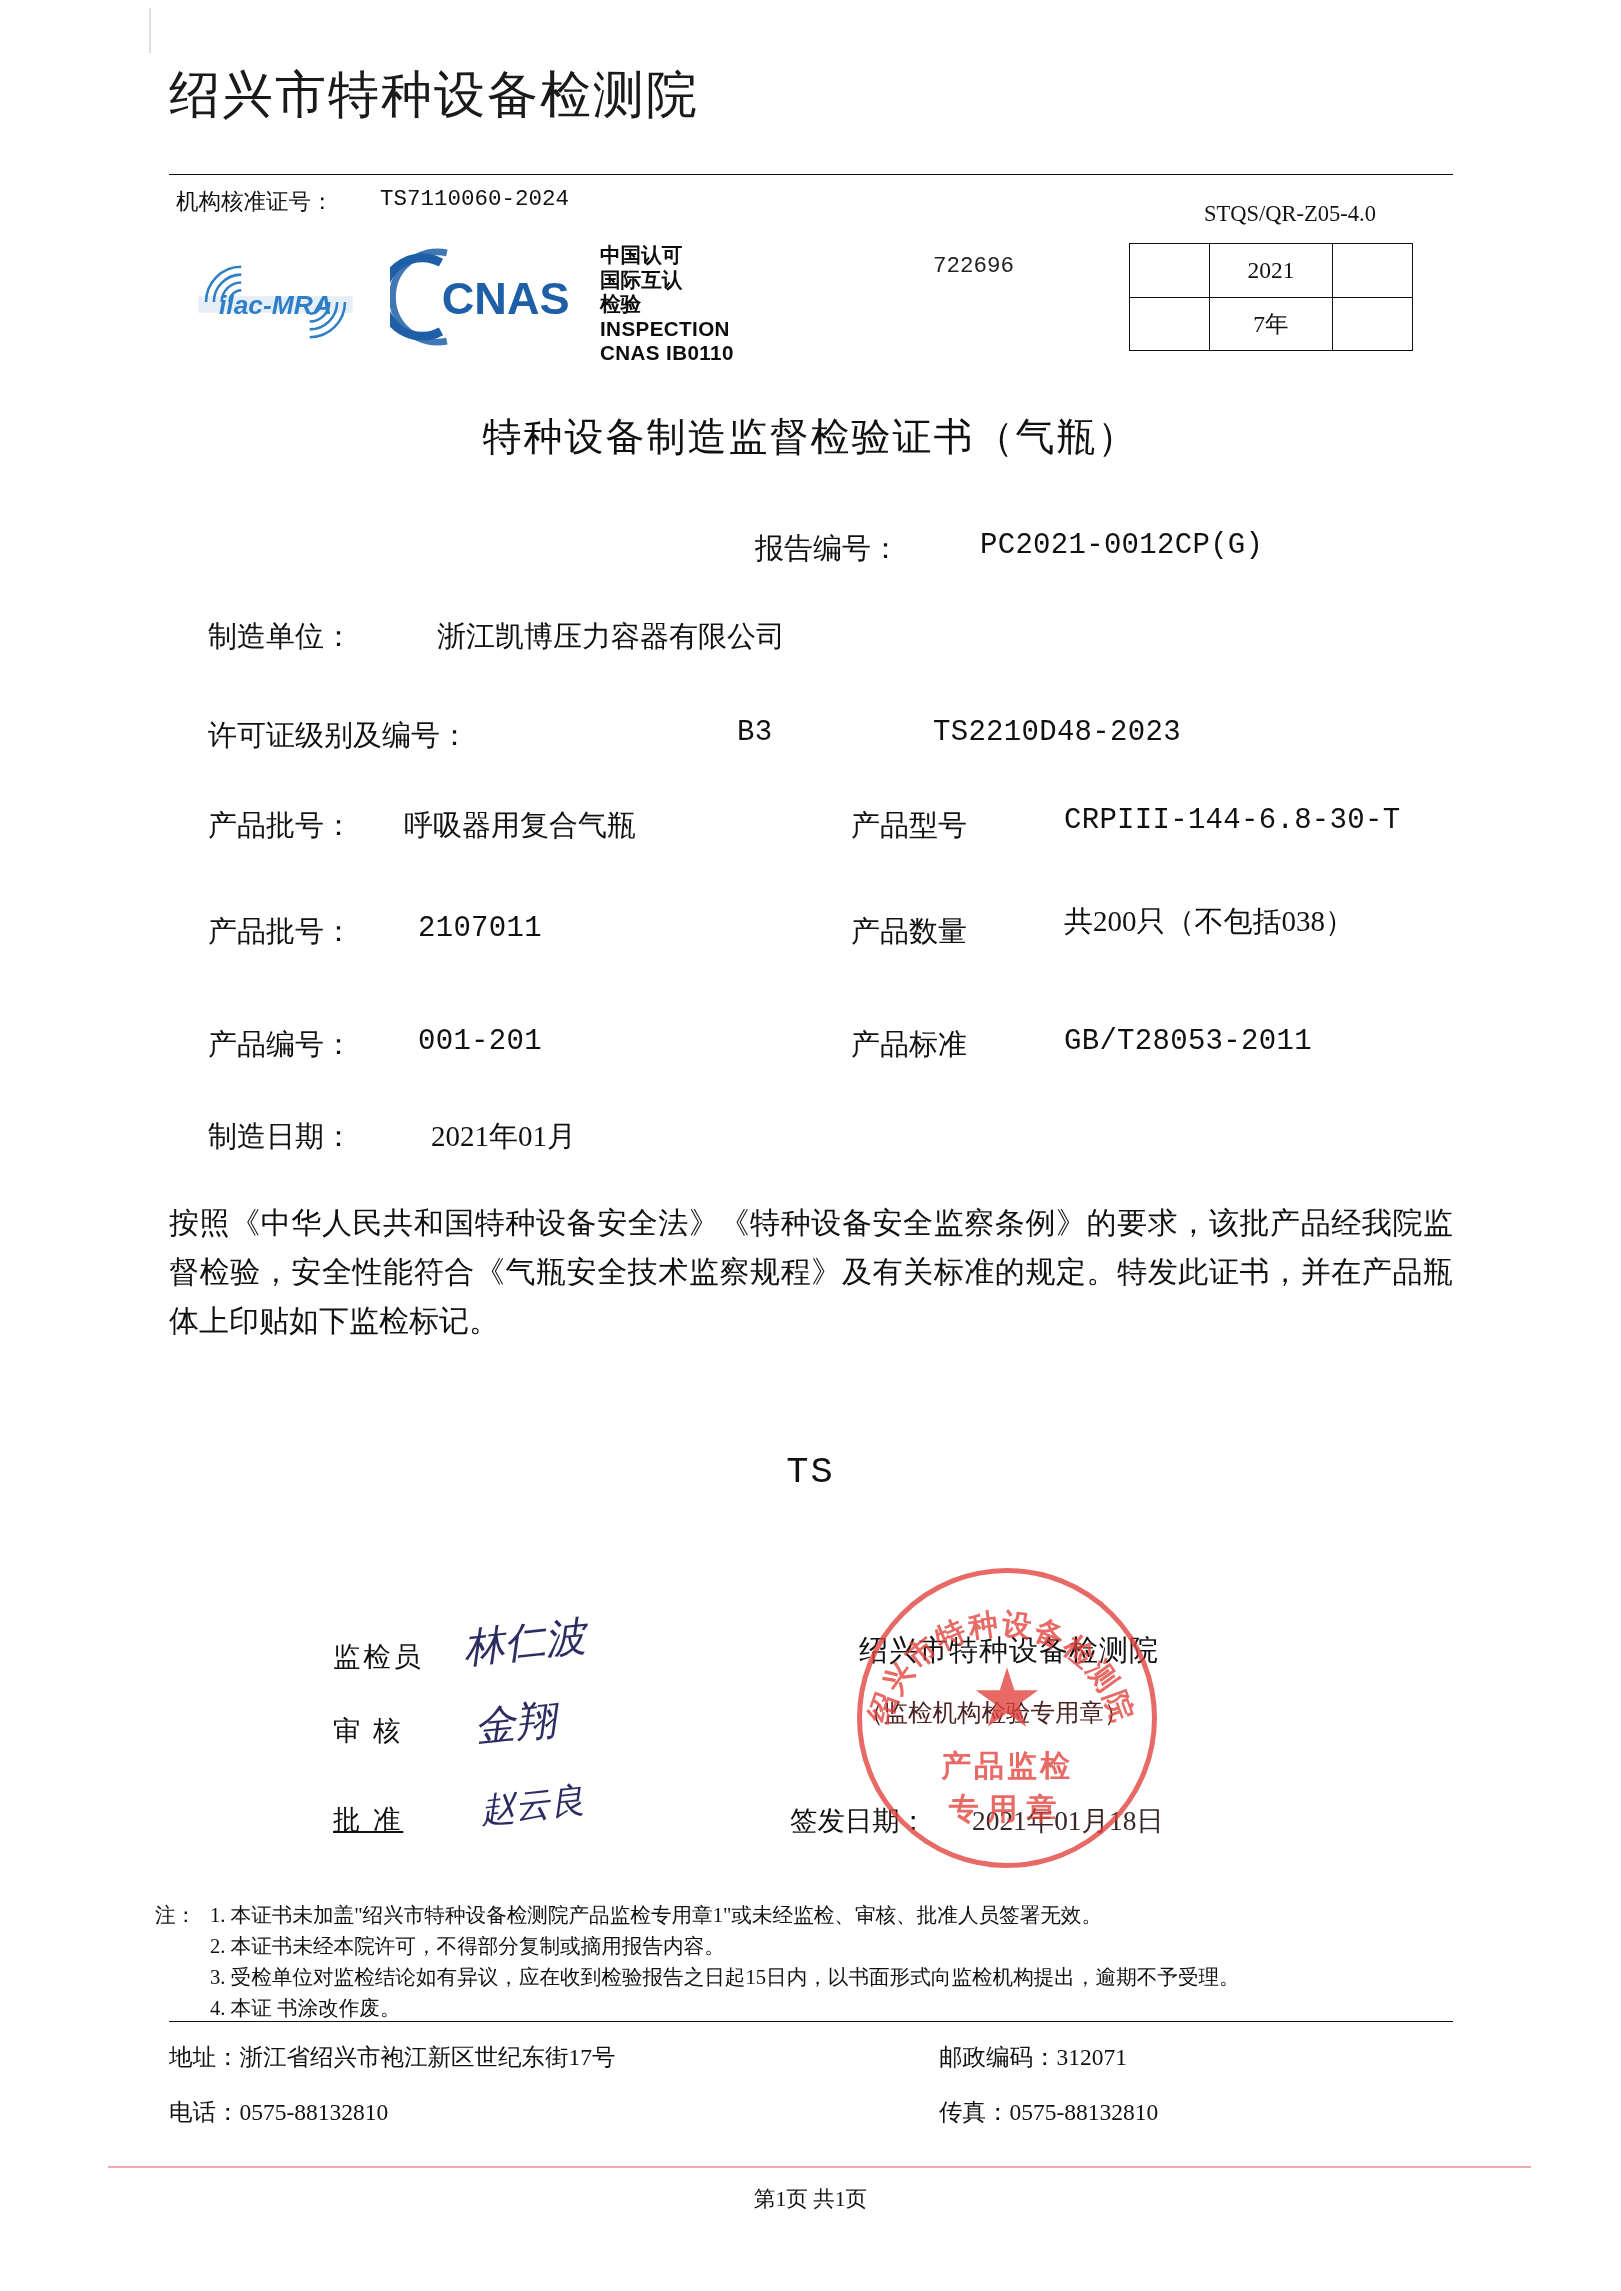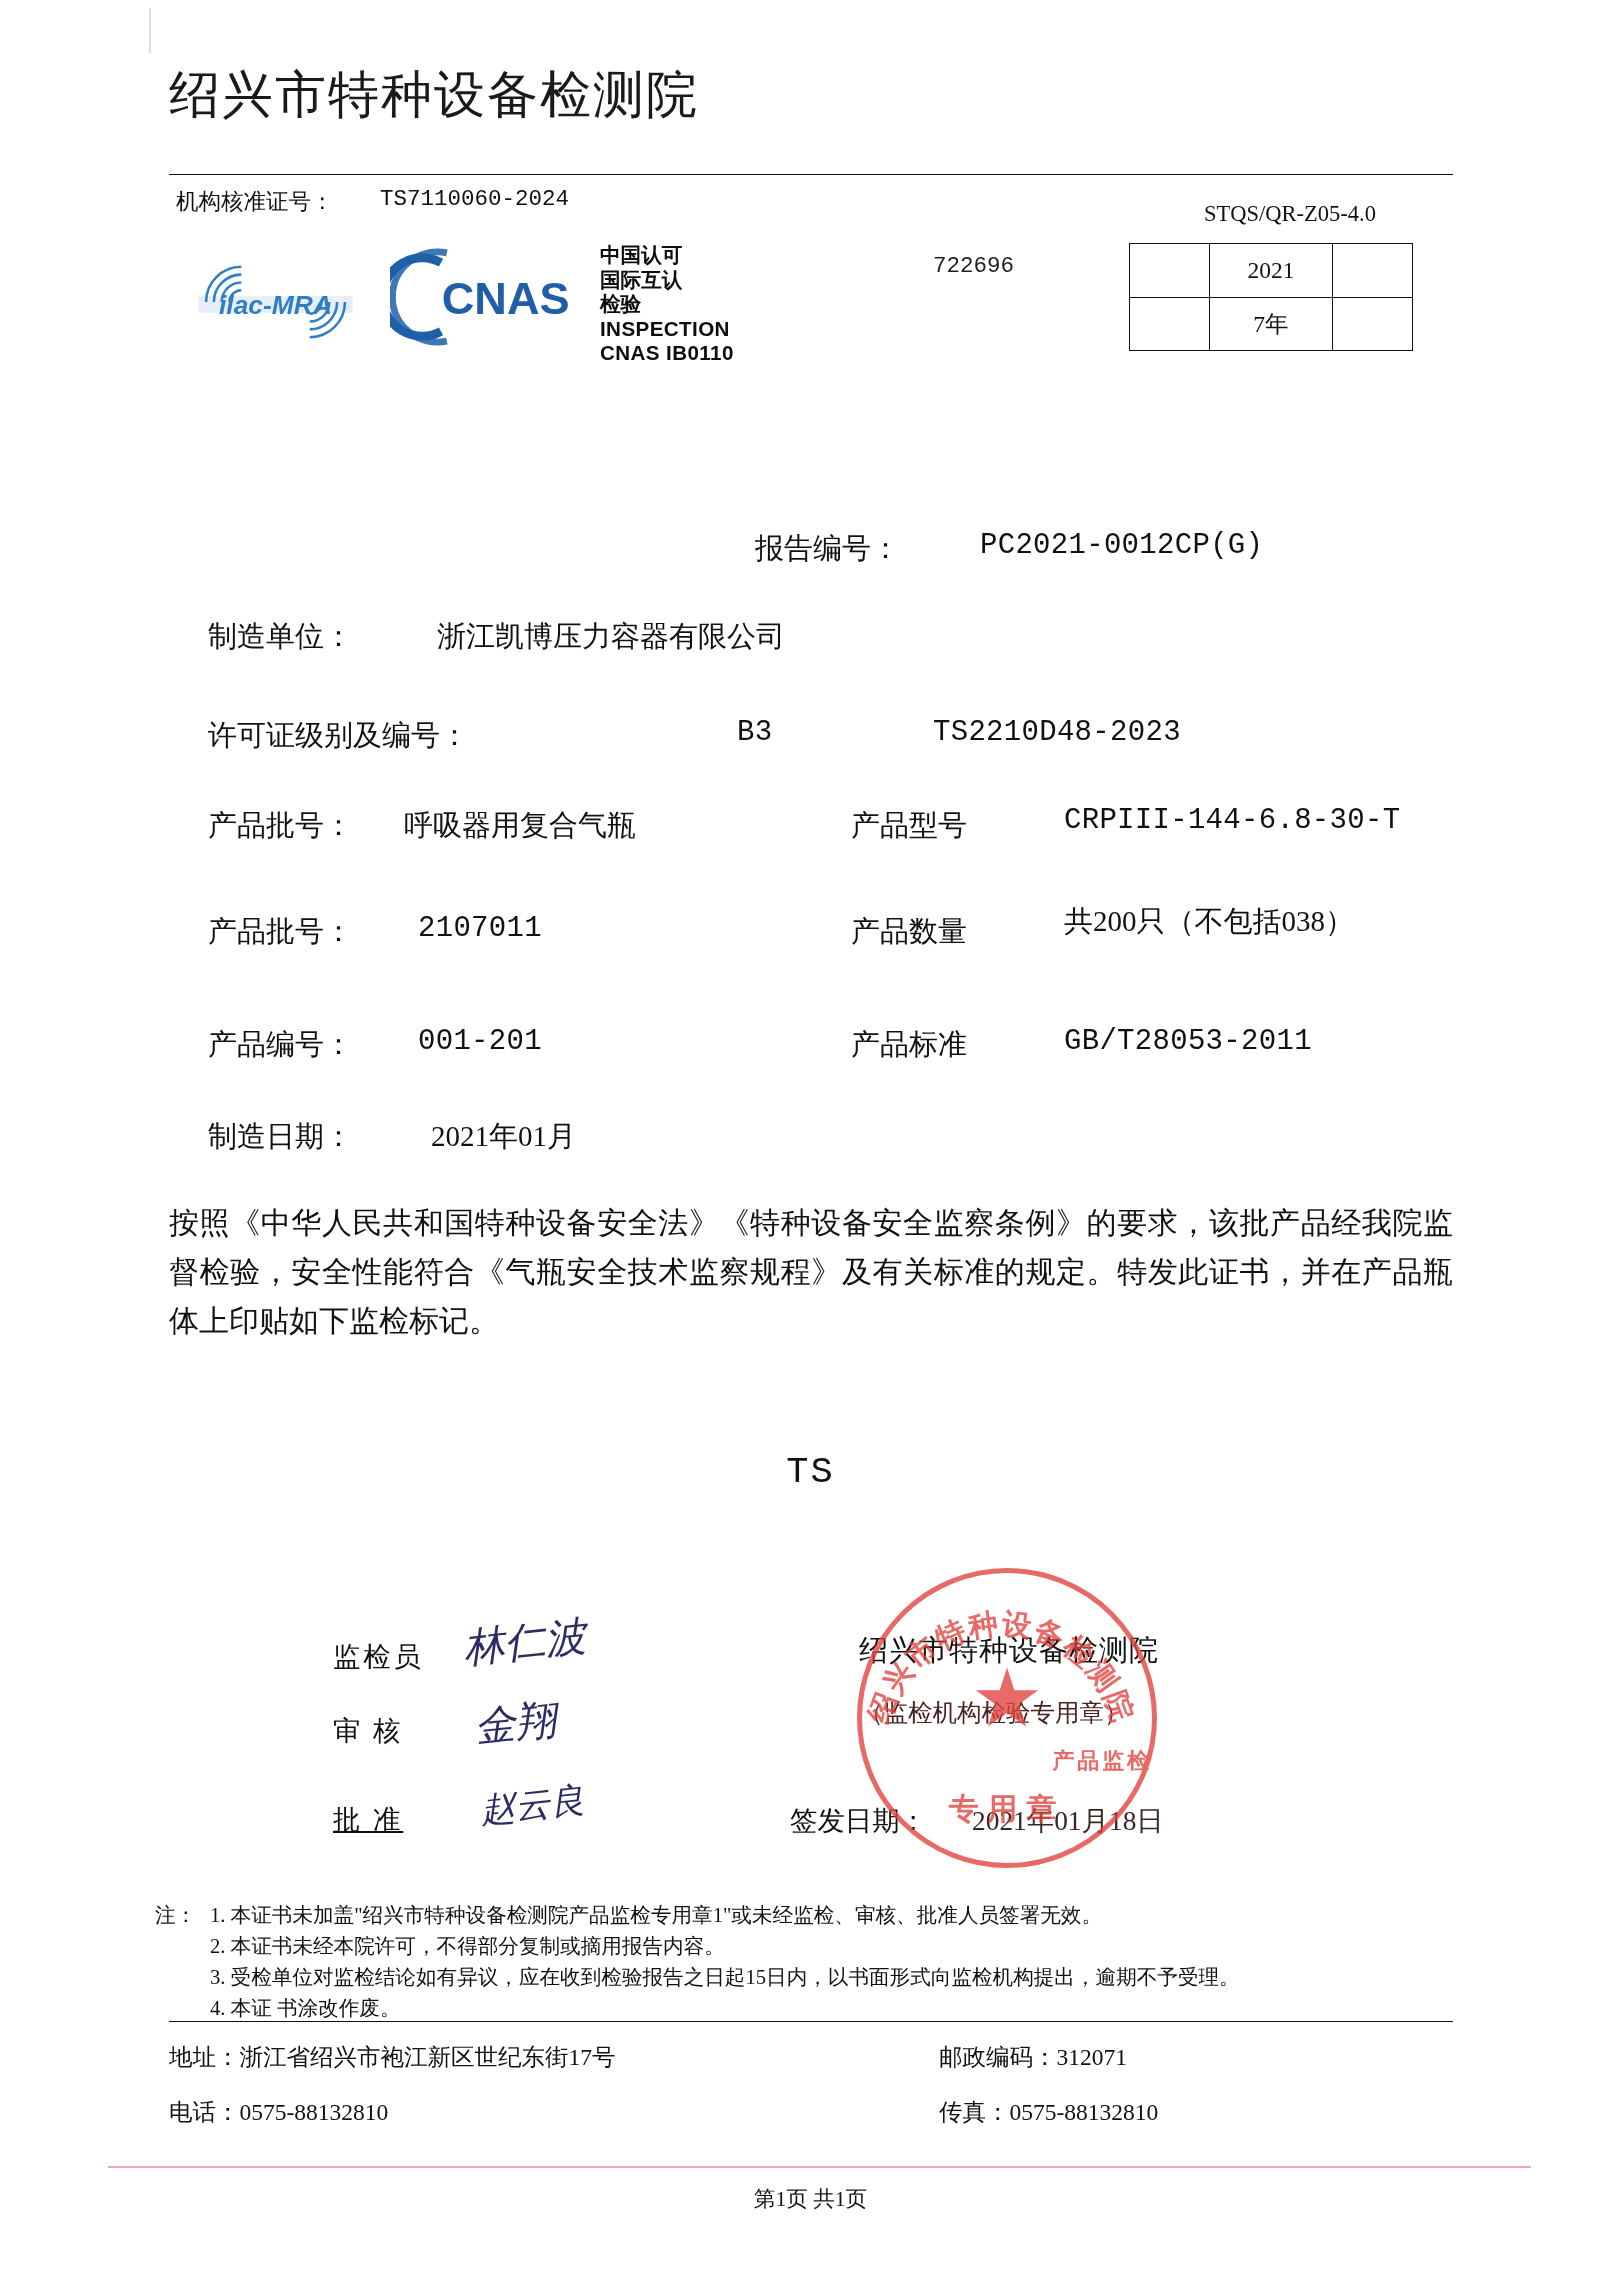--- a/index.html
+++ b/index.html
@@ -305,22 +305,22 @@
     transform: translateX(-50%);
     font-size: 71px;
     color: #e2413c;
     line-height: 71px;
   }
   .seal .mid {
     position: absolute;
     left: 0;
     top: 173px;
     width: 290px;
-    text-align: right;
-    font-size: 22px;
+    text-align: center;
+    font-size: 30px;
     font-weight: bold;
     color: #e2413c;
     letter-spacing: 2.9px;
   }
   .seal .bot {
     position: absolute;
     left: 0;
     top: 216px;
     width: 290px;
     text-align: center;
@@ -453,20 +453,21 @@
       <div class="cell c2">2021</div>
       <div class="cell c3"></div>
     </div>
     <div class="row">
       <div class="cell c1"></div>
       <div class="cell c2">7年</div>
       <div class="cell c3"></div>
     </div>
   </div>
 
+  <div class="doc-title">特种设备制造监督检验证书（气瓶）</div>
 
   <div class="fld report-label">报告编号：</div>
   <div class="fld fld-mono report-value">PC2021-0012CP(G)</div>
 
   <div class="fld maker-label">制造单位：</div>
   <div class="fld maker-value">浙江凯博压力容器有限公司</div>
 
   <div class="fld license-label">许可证级别及编号：</div>
   <div class="fld fld-mono license-grade">B3</div>
   <div class="fld fld-mono license-no">TS2210D48-2023</div>

